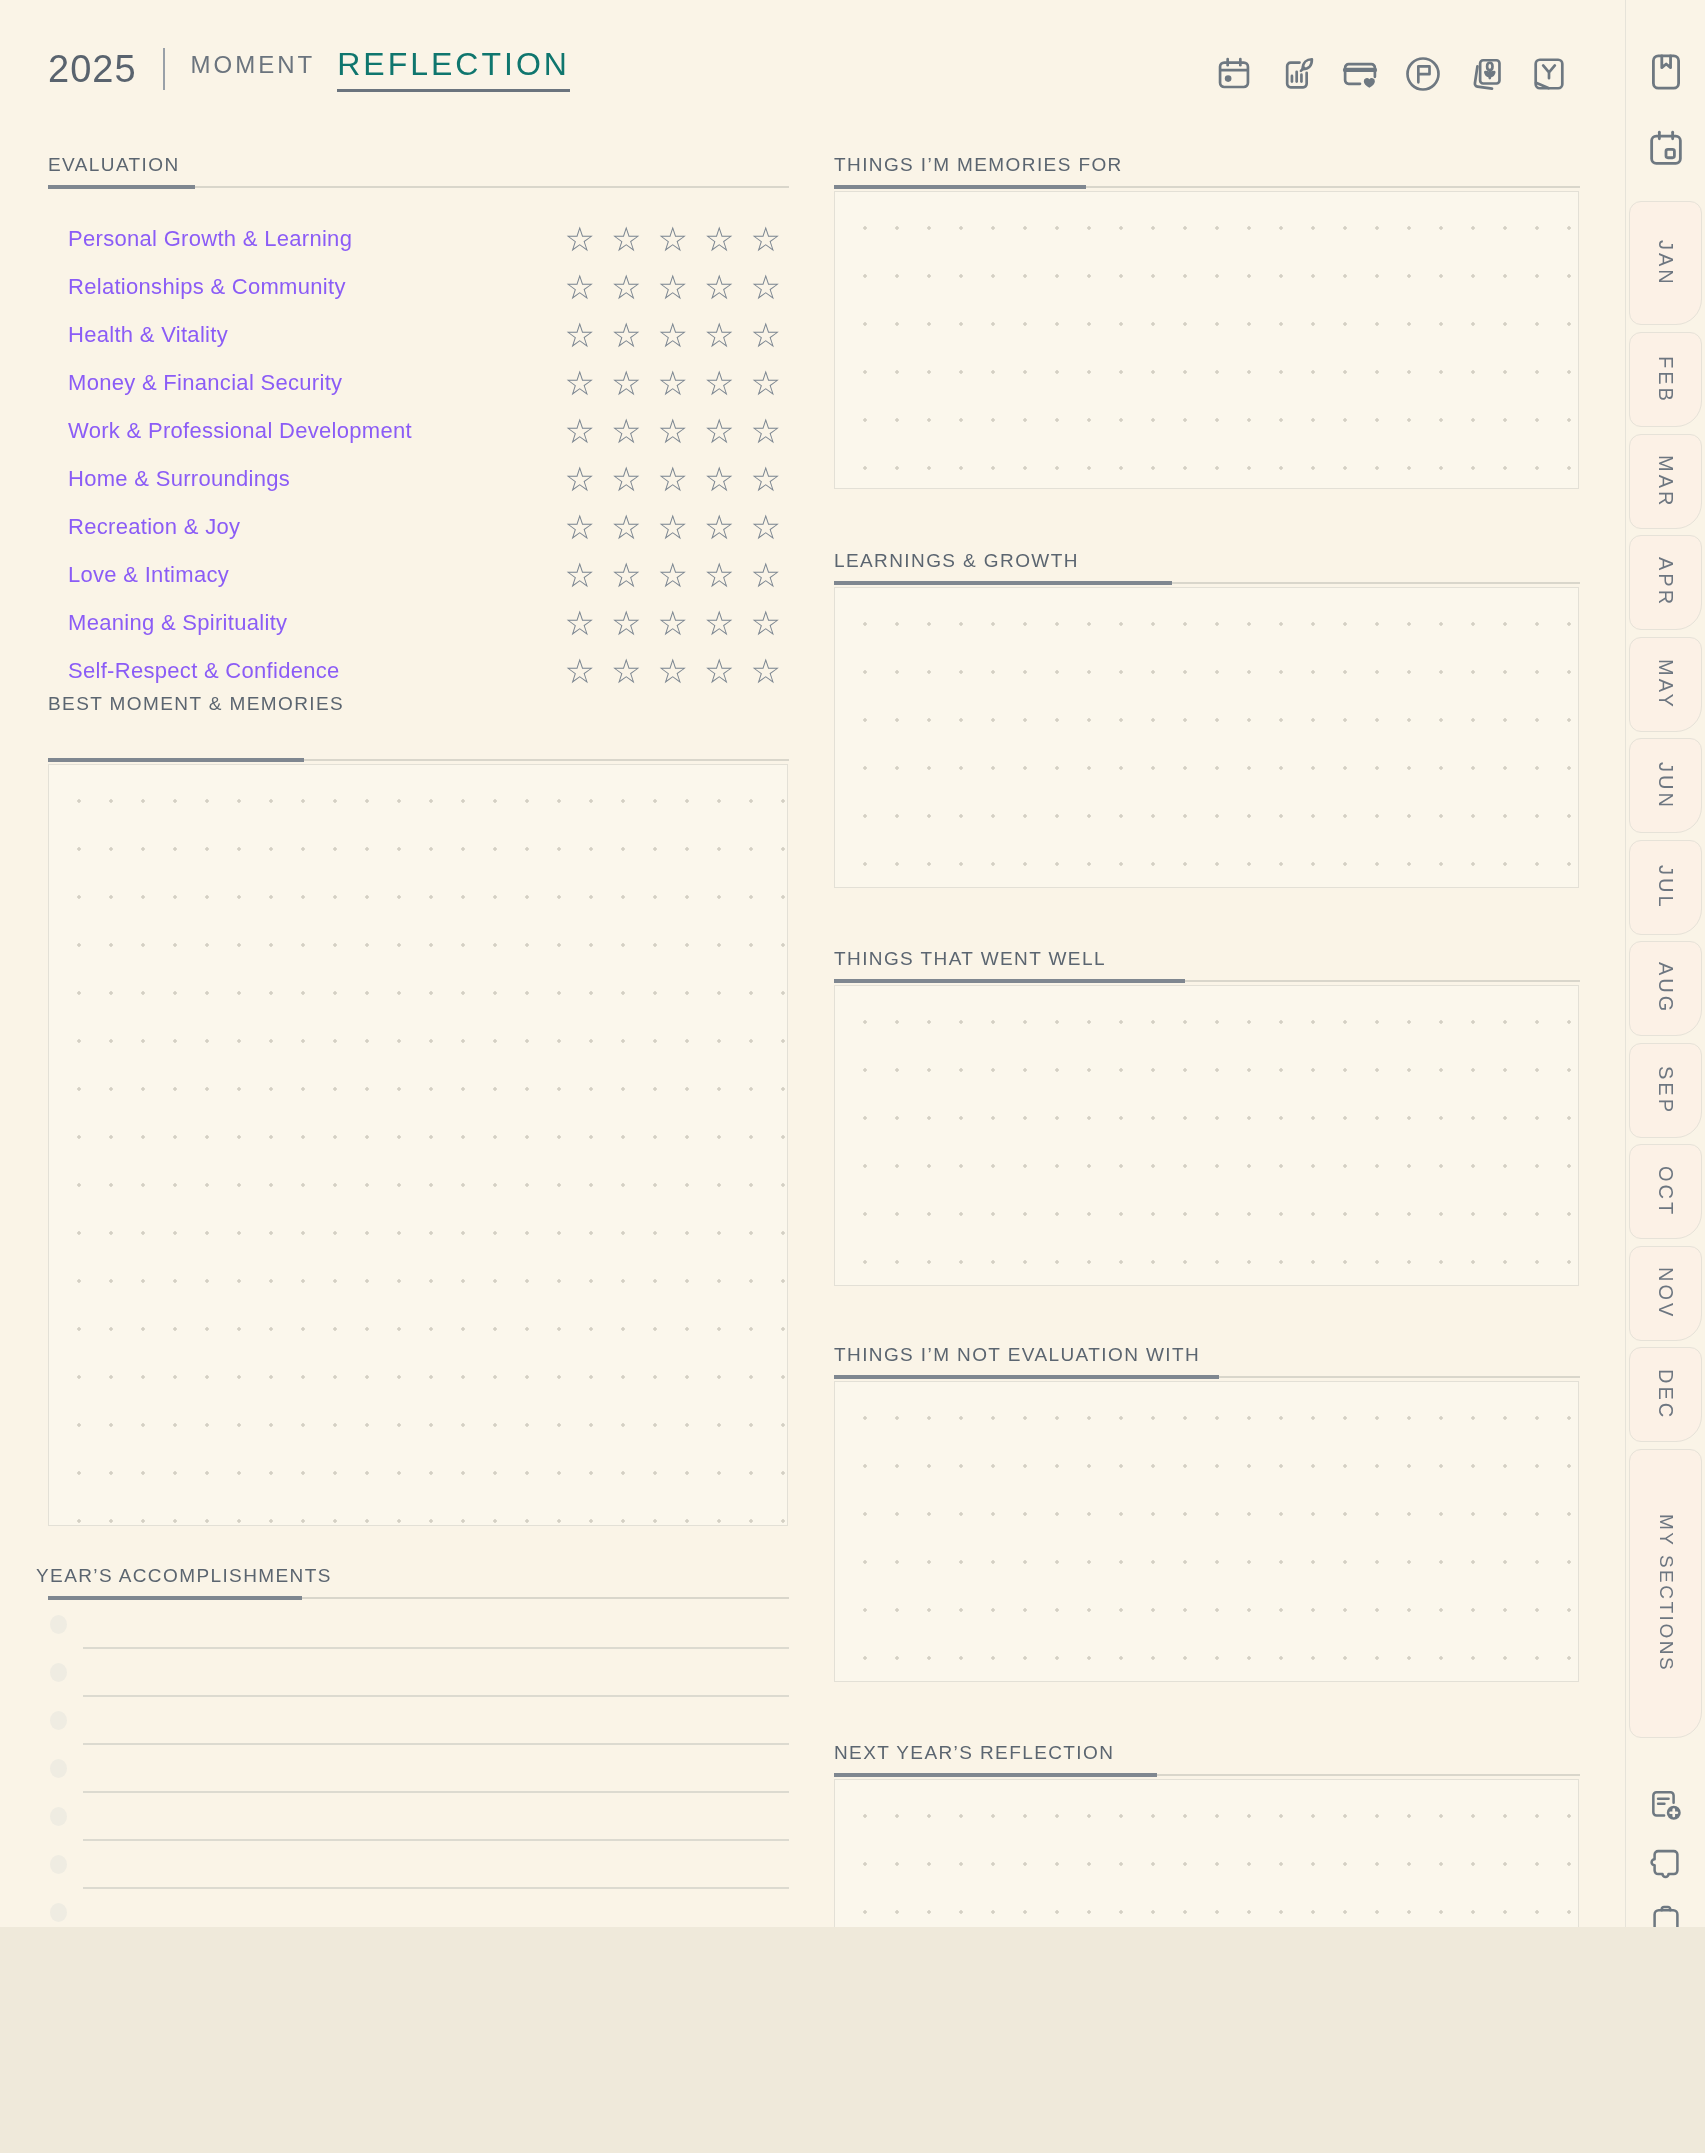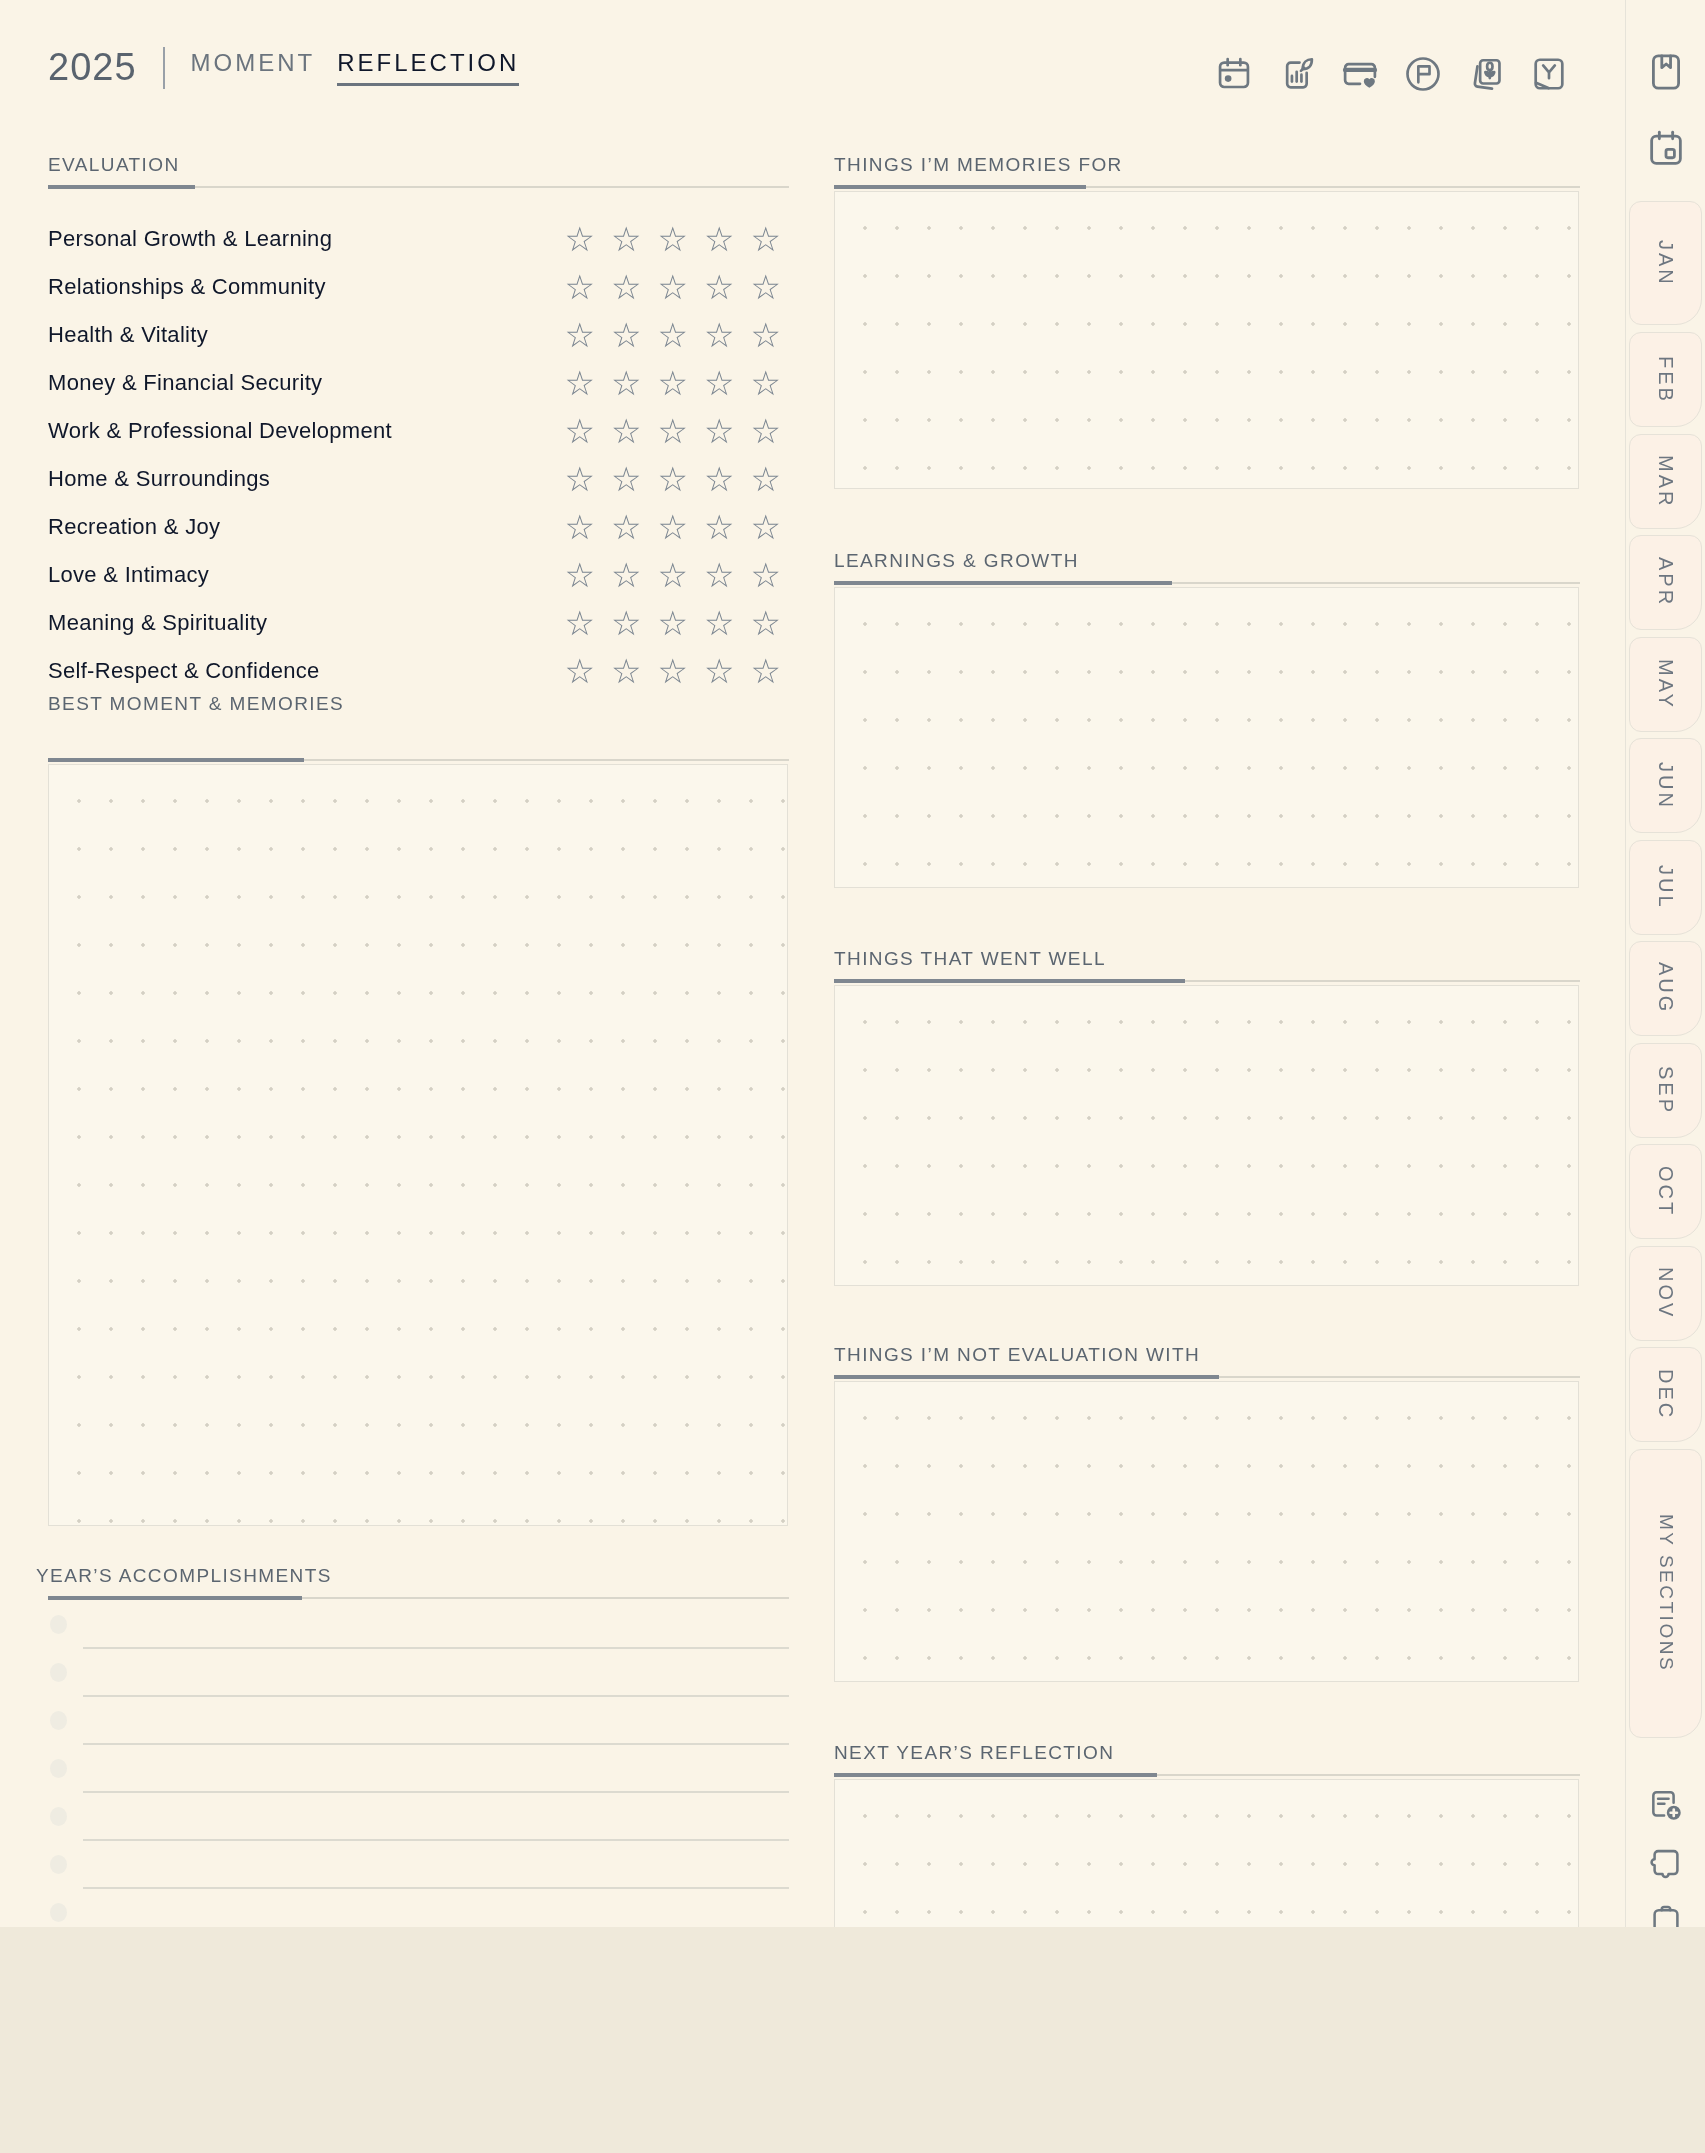--- a/index.html
+++ b/index.html
@@ -10,35 +10,35 @@
   }
   .page{
     position:relative;width:1705px;height:1927px;
     background:#faf4e7;overflow:hidden;color:#5d6771;
   }
   
   .hdr{position:absolute;left:48px;top:46px;display:flex;align-items:center;}
   .hdr .year{font-size:38px;color:#59636e;letter-spacing:1px;}
   .hdr .vbar{width:2px;height:42px;background:#99a0a8;margin:0 26px;}
   .hdr .applbl{font-size:24px;letter-spacing:3px;color:#6b747e;margin-right:22px;padding-bottom:9px;}
-  .hdr .pagelbl{font-size:24px;letter-spacing:3px;color:#0f172a;border-bottom:3px solid #6b747e;padding-bottom:6px;cursor:pointer;}
+  .hdr .pagelbl{font-size:32px;letter-spacing:3px;color:#0f766e;border-bottom:3px solid #6b747e;padding-bottom:6px;cursor:pointer;}
   
   .toolbar{position:absolute;top:54px;left:1214px;display:flex;gap:23px;align-items:center;}
   .tbtn{width:40px;height:40px;display:flex;align-items:center;justify-content:center;cursor:pointer;background:none;border:none;padding:0;}
   .ico{color:#6e7881;}
   .ico svg{display:block;}
   
   .sec-h{position:absolute;font-size:19px;letter-spacing:1.4px;color:#5b6570;white-space:nowrap;}
   .rule{position:absolute;height:4px;}
   .rule::before{content:"";position:absolute;left:0;right:0;top:1px;height:2px;background:#d9d6cb;}
   .rule-dark{position:absolute;left:0;top:0;height:4px;background:#7f8790;}
   
   .eval-rows{position:absolute;left:48px;top:215px;width:741px;}
   .eval-row{position:relative;height:48px;display:flex;align-items:center;}
-  .eval-row .lbl{font-size:22px;color:#0f172a;letter-spacing:0.3px;}
+  .eval-row .lbl{font-size:22px;color:#8b5cf6;letter-spacing:0.3px;margin-left:20px;}
   .stars{position:absolute;right:8px;top:0;height:48px;display:flex;gap:16px;align-items:center;}
   .star{font-size:34px;line-height:1;color:#7c8691;cursor:pointer;}
   
   .dotbox{
     position:absolute;
     background-color:#fbf7ec;
     border:1.5px solid #e3e0d6;
     background-image:radial-gradient(circle,#d4d0c4 1.5px,rgba(0,0,0,0) 1.9px);
     background-size:32px 48px;
     background-position:14px 12px;

